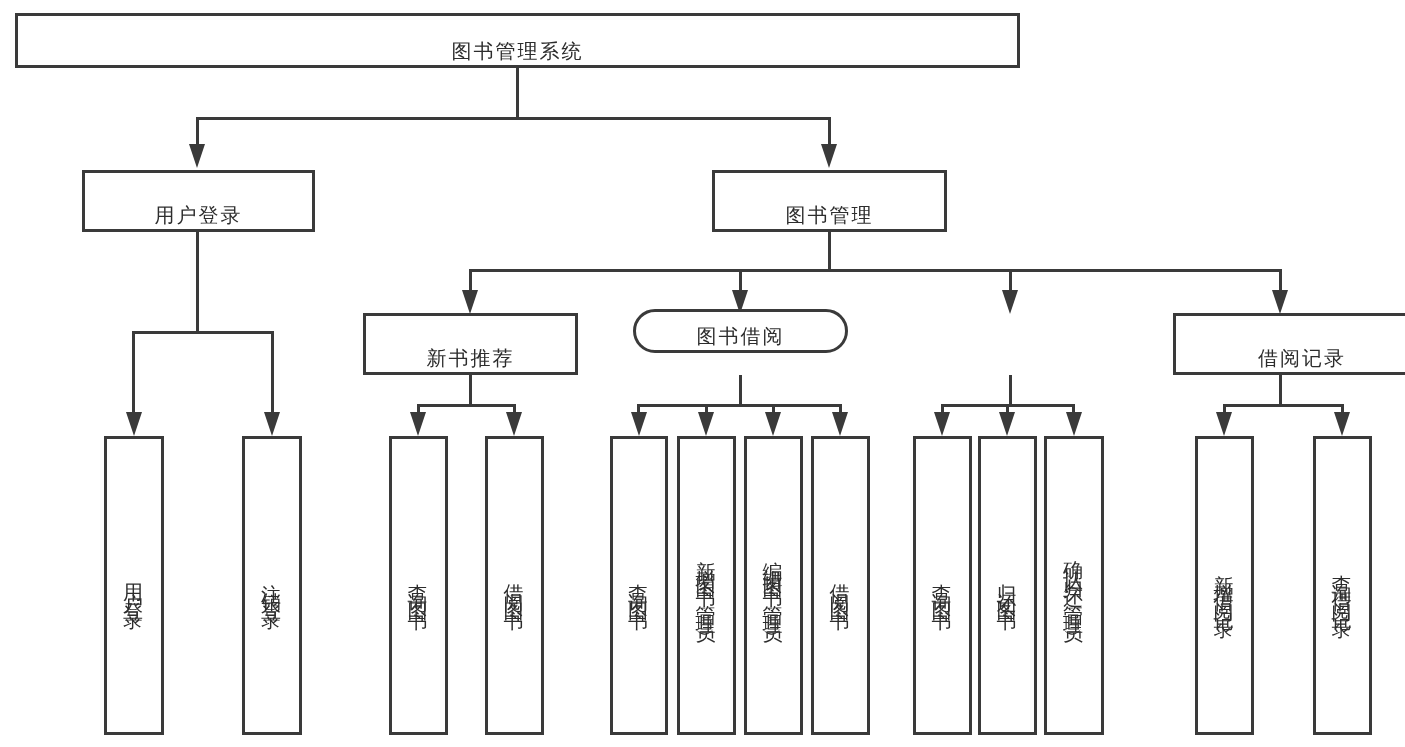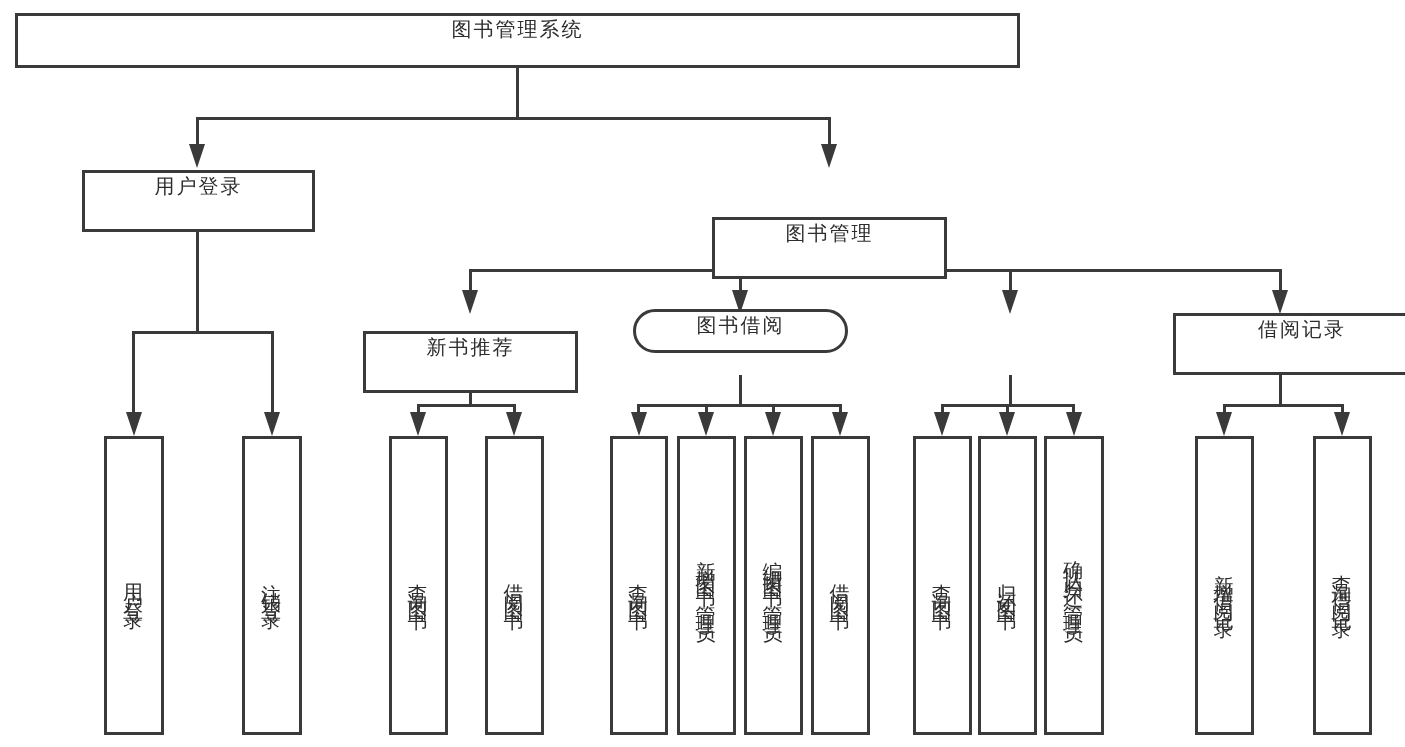--- a/index.html
+++ b/index.html
@@ -2,21 +2,21 @@
 <html><head>
 <meta charset="utf-8">
 <style>
   html,body{margin:0;padding:0;background:#fff;}
   .canvas{
     position:relative;width:1405px;height:747px;background:#ffffff;overflow:hidden;
     font-family:"Liberation Sans","DejaVu Sans",sans-serif;
   }
   .hbox{
     position:absolute;background:#fff;border:3px solid #3a3a3a;box-sizing:border-box;
-    display:flex;align-items:flex-start;justify-content:center;
+    display:flex;align-items:flex-end;justify-content:center;
     font-size:20px;letter-spacing:2px;color:#2d2d2d;z-index:2;
   }
   .vbox{
     position:absolute;background:#fff;border:3px solid #3a3a3a;box-sizing:border-box;
     display:flex;align-items:center;justify-content:center;z-index:2;
   }
   .vbox span{
     writing-mode:vertical-rl;text-orientation:mixed;
     font-size:20px;letter-spacing:9px;color:#2d2d2d;white-space:nowrap;
   }
@@ -44,21 +44,21 @@
   <div class="lv" style="left:516px;top:68px;height:51px;"></div>
   <div class="lh" style="left:197px;top:117px;width:634px;"></div>
   <div class="lv" style="left:196px;top:117px;height:29px;"></div>
   <div class="arr" style="left:189px;top:144px;"></div>
   <div class="lv" style="left:828px;top:117px;height:29px;"></div>
   <div class="arr" style="left:821px;top:144px;"></div>
 
   <div class="hbox" style="left:82px;top:170px;width:233px;height:62px;">
     <span>用户登录</span>
   </div>
-  <div class="hbox" style="left:712px;top:170px;width:235px;height:62px;margin-top:47px;">
+  <div class="hbox" style="left:712px;top:170px;width:235px;height:62px;">
     <span>图书管理</span>
   </div>
 
   <div class="lv" style="left:196px;top:232px;height:102px;"></div>
   <div class="lh" style="left:132px;top:331px;width:142px;"></div>
   <div class="lv" style="left:132px;top:331px;height:82px;"></div>
   <div class="arr" style="left:126px;top:412px;"></div>
   <div class="lv" style="left:271px;top:331px;height:82px;"></div>
   <div class="arr" style="left:264px;top:412px;"></div>
 
@@ -66,21 +66,21 @@
   <div class="lh" style="left:469px;top:269px;width:813px;"></div>
   <div class="lv" style="left:469px;top:269px;height:23px;"></div>
   <div class="arr" style="left:462px;top:290px;"></div>
   <div class="lv" style="left:739px;top:269px;height:23px;"></div>
   <div class="arr" style="left:732px;top:290px;"></div>
   <div class="lv" style="left:1009px;top:269px;height:23px;"></div>
   <div class="arr" style="left:1002px;top:290px;"></div>
   <div class="lv" style="left:1279px;top:269px;height:23px;"></div>
   <div class="arr" style="left:1272px;top:290px;"></div>
 
-  <div class="hbox" style="left:363px;top:313px;width:215px;height:62px;margin-top:18px;">
+  <div class="hbox" style="left:363px;top:313px;width:215px;height:62px;">
     <span>新书推荐</span>
   </div>
   <div class="hbox" style="left:633px;top:309px;width:215px;height:44px;border-radius:31px;">
     <span>图书借阅</span>
   </div>
   <div class="hbox" style="left:1173px;top:313px;width:258px;height:62px;">
     <span>借阅记录</span>
   </div>
 
   <div class="lv" style="left:469px;top:375px;height:32px;"></div>

